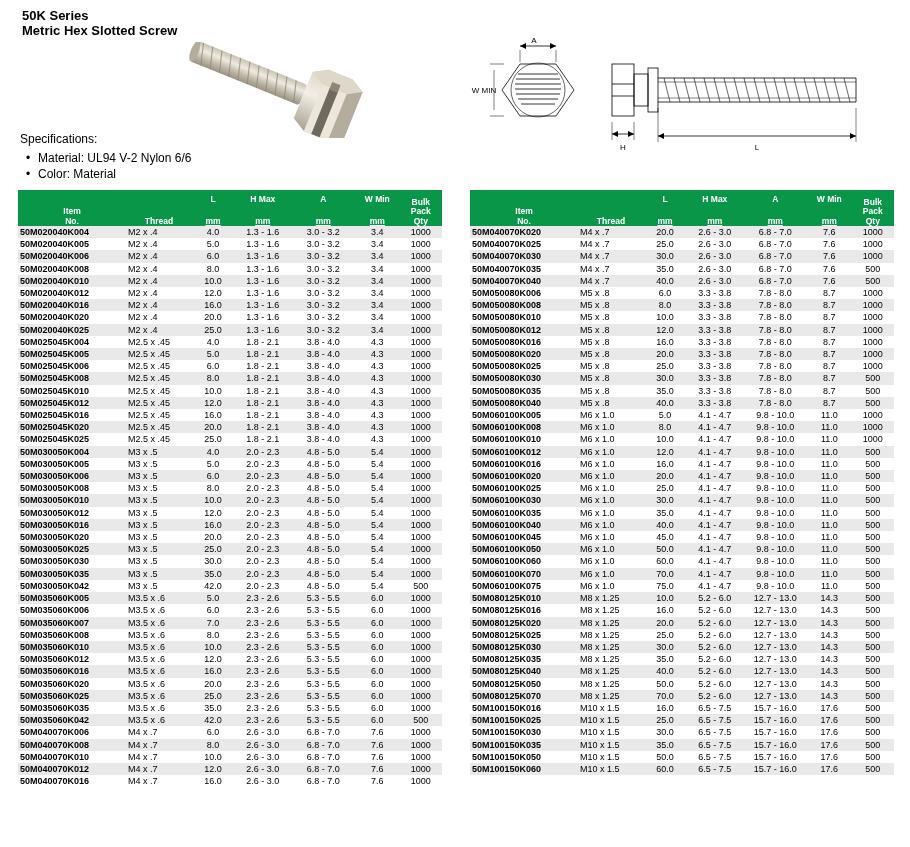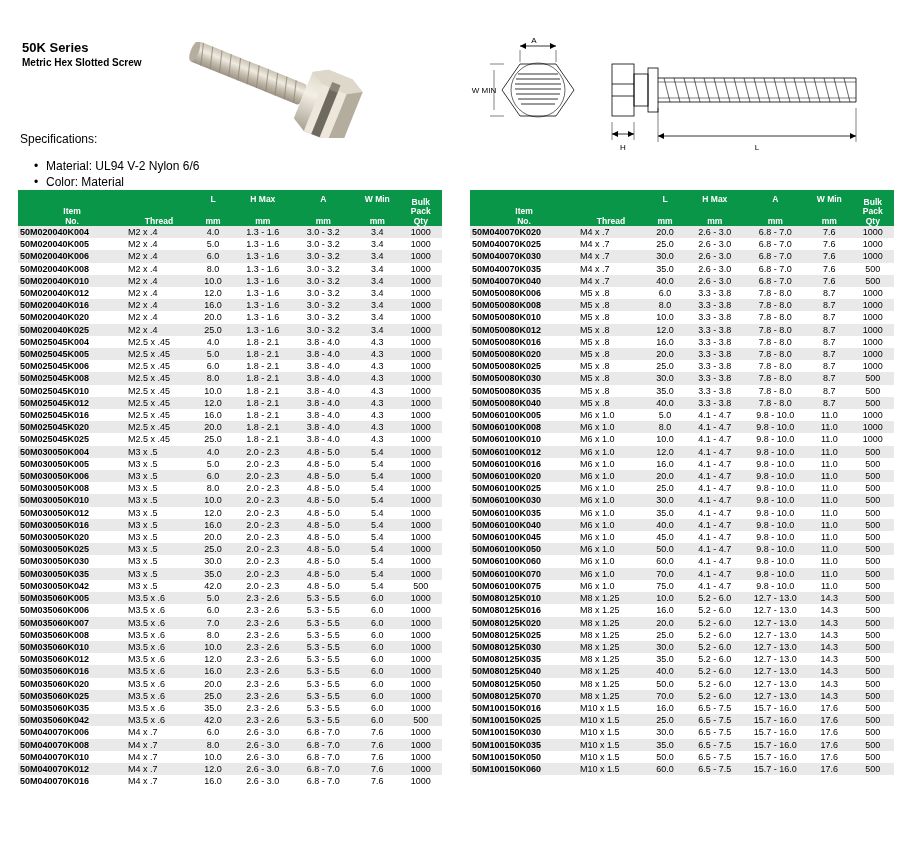--- a/index.html
+++ b/index.html
@@ -6,27 +6,27 @@
   html, body {
     margin: 0; padding: 0;
     width: 910px; height: 847px;
     background: #ffffff;
     font-family: "Liberation Sans", sans-serif;
     color: #000;
   }
   .page { position: relative; width: 910px; height: 847px; overflow: hidden; }
 
   
-  .title-block { position: absolute; left: 22px; top: 8px; margin-top: 32px; }
+  .title-block { position: absolute; left: 22px; top: 8px; }
   .title-line1 { font-size: 13px; font-weight: bold; line-height: 15px; }
-  .title-line2 { font-size: 10px; font-weight: bold; line-height: 15px; }
+  .title-line2 { font-size: 13px; font-weight: bold; line-height: 15px; }
 
   .specs { position: absolute; left: 20px; top: 132px; font-size: 12px; }
   .specs .sp-title { margin-bottom: 3px; }
-  .specs ul { list-style: none; margin: 12px; padding: 0; }
+  .specs ul { list-style: none; margin: 4px; padding: 0; }
   .specs li { position: relative; padding-left: 14px; line-height: 16px; }
   .specs li:before {
     content: "•"; position: absolute; left: 2px; top: 0;
   }
 
   
   .photo { position: absolute; left: 168px; top: 42px; width: 240px; height: 96px; }
 
   
   .drawing { position: absolute; left: 460px; top: 30px; width: 430px; height: 140px; }
@@ -46,21 +46,21 @@
     color: #fff;
     font-weight: bold;
     font-size: 8.5px;
     padding: 0;
     vertical-align: bottom;
     text-align: center;
     line-height: 10px;
   }
   .hdr-top th { height: 14px; padding-top: 4px; vertical-align: bottom; }
   .hdr-bot th { height: 22px; padding-bottom: 4px; vertical-align: top; }
-  .hdr-unit { font-weight: bold; font-size: 8.5px; }
+  .hdr-unit { font-weight: bold; font-size: 8.5px; text-decoration: underline; }
 
   table.parts tbody td {
     padding: 0 2px;
     height: 12.2px;
     line-height: 12.2px;
     white-space: nowrap;
   }
   tbody tr:nth-child(odd) { background: #e9e9e9; }
   tbody tr:nth-child(even) { background: #ffffff; }
 

